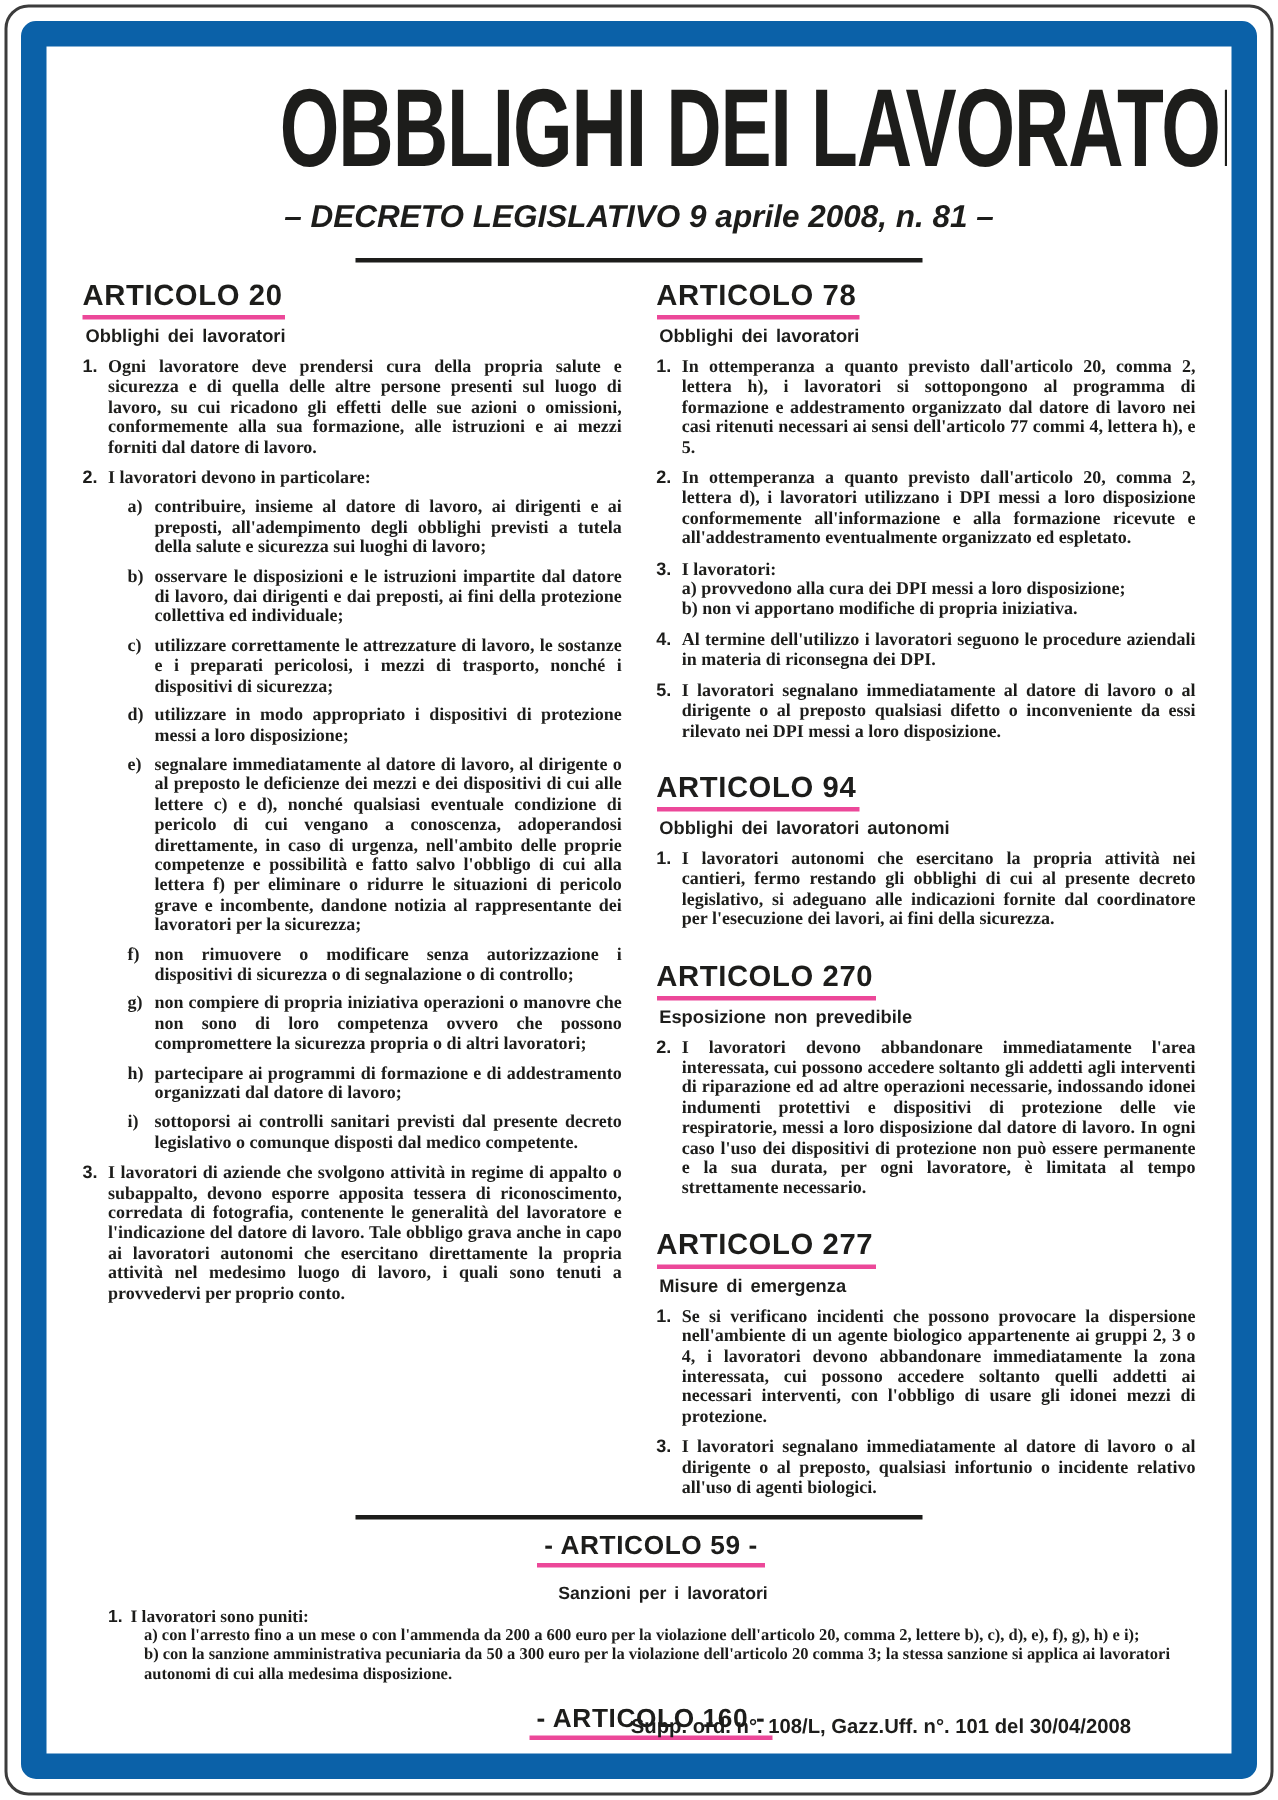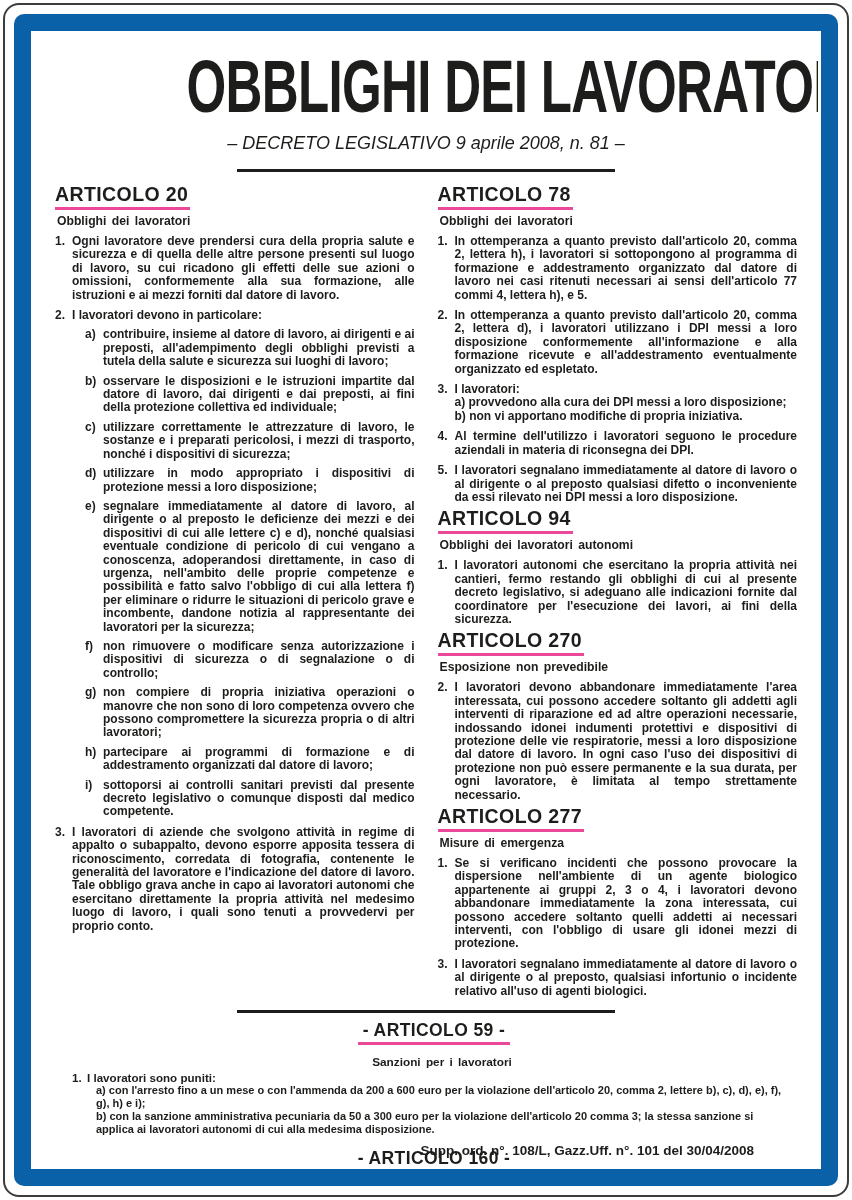--- a/index.html
+++ b/index.html
@@ -6,33 +6,33 @@
   .poster{position:relative;width:852px;height:1200px;background:#ffffff;overflow:hidden;
           font-family:"Liberation Sans",sans-serif;color:#1d1d1b;}
   .outer-line{position:absolute;inset:3px;border:2px solid #3c3c3c;border-radius:16px;}
   .blue-frame{position:absolute;inset:14px;border:17px solid #0b61a8;border-radius:10px;}
   .content{position:absolute;inset:34px;padding:12px 21px 0;box-sizing:border-box;overflow:hidden;}
 
   
   .title-wrap{text-align:center;margin-top:8px;height:66px;line-height:66px;white-space:nowrap;}
   .title{display:inline-block;font-size:71px;font-weight:bold;letter-spacing:-1px;
          transform:scale(0.72,1.04);transform-origin:center;}
-  .subtitle{text-align:center;font-size:18px;font-weight:normal;font-style:italic;margin-top:13px;}
+  .subtitle{text-align:center;font-size:21px;font-weight:bold;font-style:italic;margin-top:13px;}
   .subtitle-rule{width:378px;height:3px;background:#1d1d1b;margin:15px auto 0;}
 
   
   .columns{display:flex;gap:23px;margin-top:11px;}
   .col{flex:1;min-width:0;}
   .article-heading{display:inline-block;font-size:19.5px;font-weight:bold;letter-spacing:0.4px;
                    border-bottom:3px solid #ec4899;padding:0 2px 1px 0;}
-  .col .article + .article{margin-top:3px;}
+  .col .article + .article{margin-top:20px;}
   .article-subheading{font-size:12.2px;font-weight:bold;margin:4px 0 2px 2px;word-spacing:2px;}
   .item{display:flex;margin-top:7px;font-size:12px;font-weight:bold;line-height:13.4px;}
   .item-label{flex:none;width:17px;}
-  .item-body{flex:1;min-width:0;}
+  .item-body{flex:1;min-width:0;font-family:Liberation Serif, serif;}
   .item-text{text-align:justify;white-space:pre-line;}
   .subitem{display:flex;margin-top:6px;padding-left:13px;}
   .subitem-label{flex:none;width:18px;}
   .subitem-text{flex:1;min-width:0;text-align:justify;}
 
   
   .bottom-separator{width:378px;height:3px;background:#1d1d1b;margin:12px auto 0;}
   .bottom .heading-row{text-align:center;}
   .bottom .article-heading{font-size:17.5px;border-bottom-width:3px;padding:0 5px 1px;margin-left:16px;}
   .bottom{margin-top:7px;}

